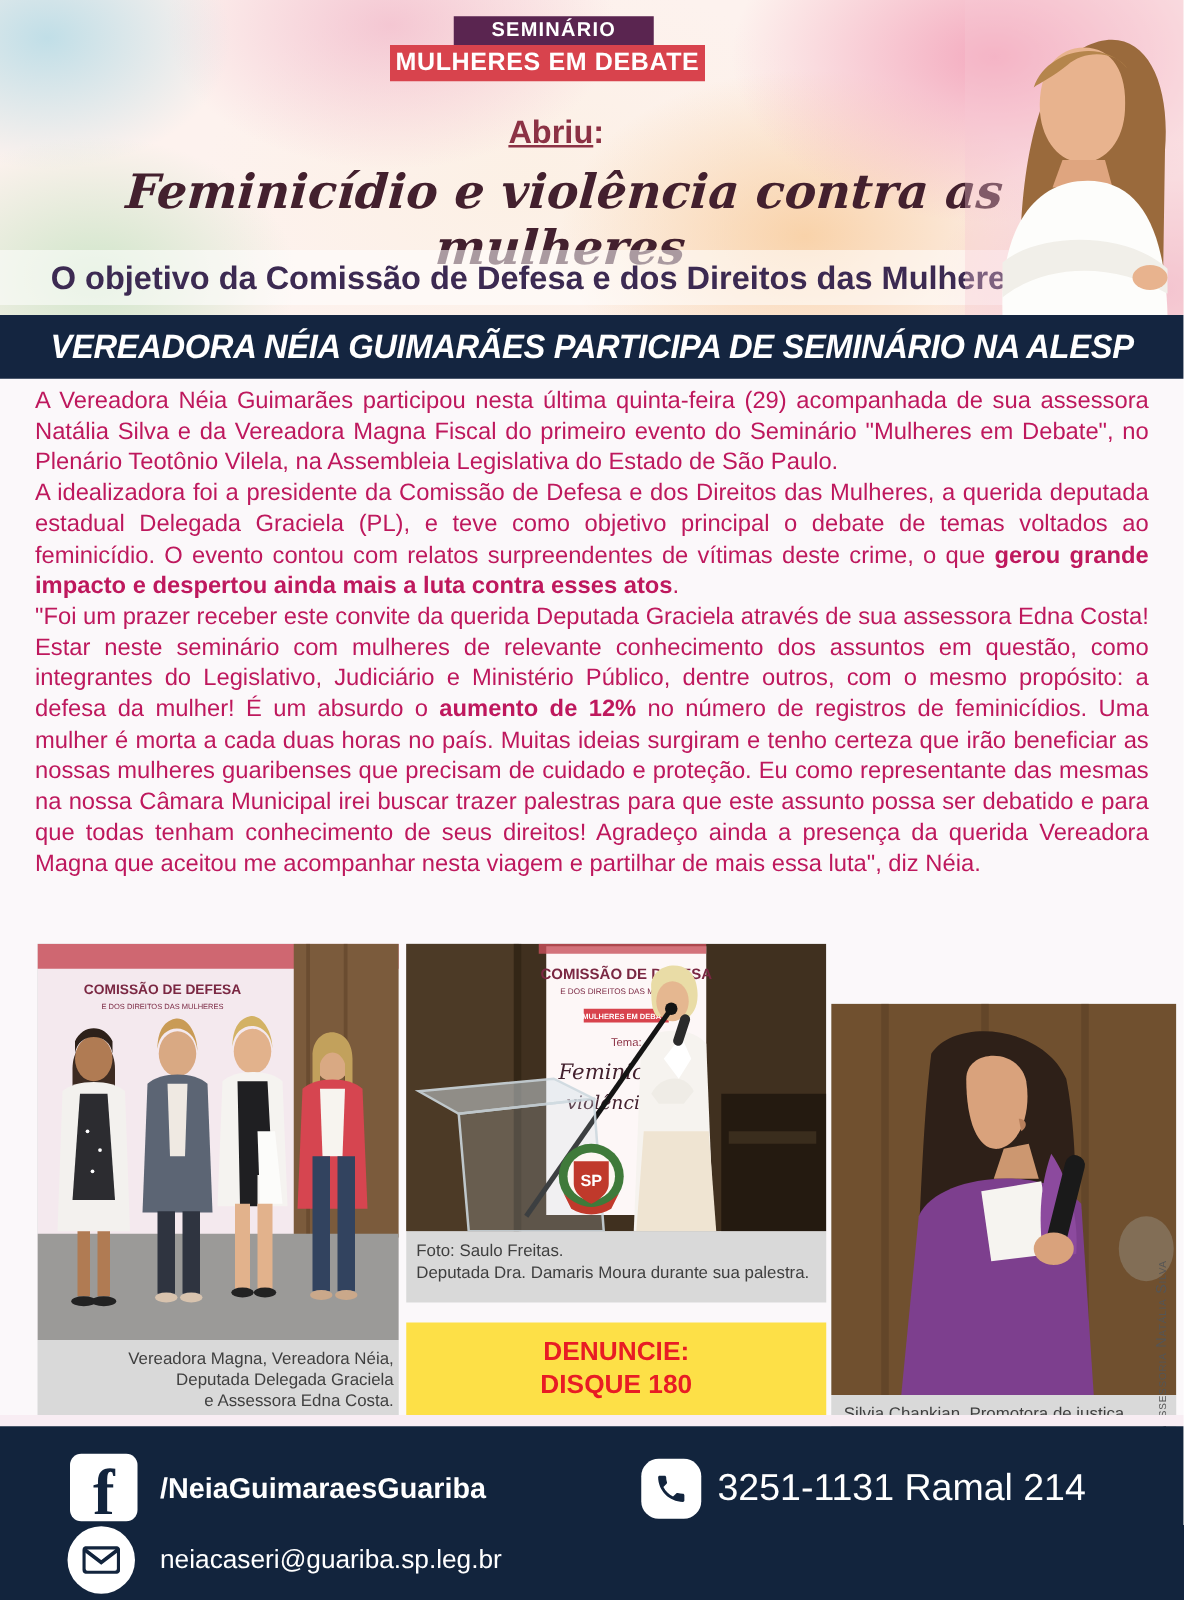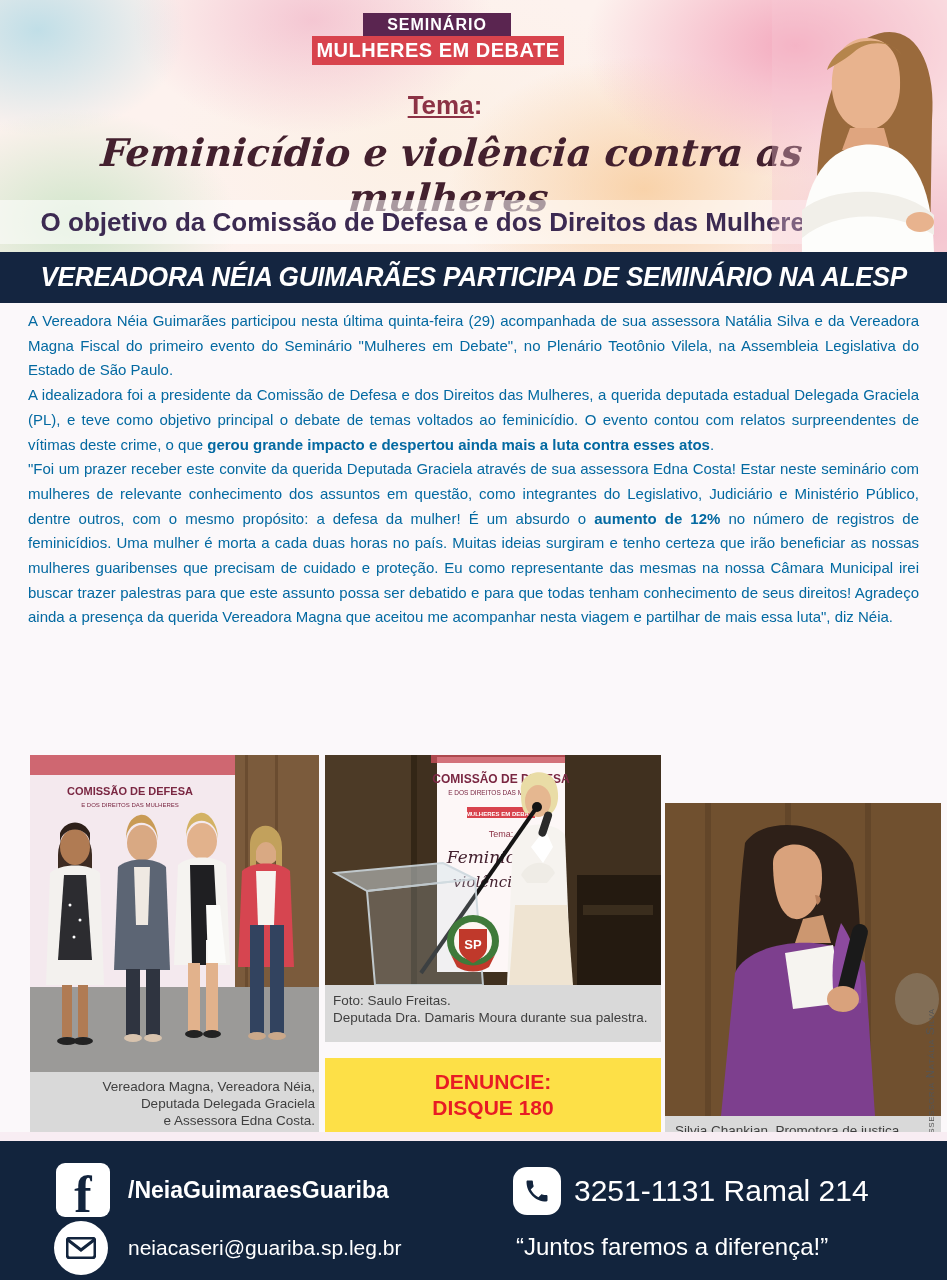--- a/index.html
+++ b/index.html
@@ -10,42 +10,42 @@
   .header{position:absolute;left:0;top:0;width:947px;height:252px;overflow:hidden;
     background:
       radial-gradient(ellipse 300px 190px at 84% 18%, rgba(243,166,188,.95), rgba(243,166,188,0) 70%),
       radial-gradient(ellipse 280px 190px at 68% 75%, rgba(248,205,158,.85), rgba(248,205,158,0) 70%),
       radial-gradient(ellipse 230px 160px at 8% 88%, rgba(203,228,198,.9), rgba(203,228,198,0) 70%),
       radial-gradient(ellipse 210px 150px at 4% 12%, rgba(182,219,230,.85), rgba(182,219,230,0) 70%),
       radial-gradient(ellipse 250px 160px at 33% 8%, rgba(242,188,204,.8), rgba(242,188,204,0) 72%),
       radial-gradient(ellipse 340px 220px at 45% 60%, rgba(252,240,228,.95), rgba(252,240,228,0) 78%),
       radial-gradient(ellipse 260px 170px at 98% 92%, rgba(240,182,196,.8), rgba(240,182,196,0) 70%),
       #fdf2ee;}
-  .badge-seminario{position:absolute;left:363px;top:13px;width:148px;height:23px;background:#5a2550;
+  .badge-seminario{position:absolute;left:363px;top:13px;width:160px;height:23px;background:#5a2550;
     color:#fff;font-size:16px;font-weight:bold;text-align:center;line-height:23px;letter-spacing:1px;}
   .badge-debate{position:absolute;left:312px;top:36px;width:252px;height:29px;background:#d8434d;
     color:#fff;font-size:20px;font-weight:bold;text-align:center;line-height:29px;letter-spacing:.5px;}
   .tema{position:absolute;left:0;top:90px;width:890px;text-align:center;color:#8c3245;
     font-size:26px;font-weight:bold;}
   .tema .u{text-decoration:underline;}
   .script-title{position:absolute;left:20px;top:130px;width:860px;text-align:center;color:#43202e;
     font-family:"DejaVu Serif",serif;font-style:italic;font-weight:bold;font-size:38px;
     transform:skewX(-4deg);}
   .objective-band{position:absolute;left:0;top:200px;width:860px;height:44px;
     background:rgba(255,255,255,.55);color:#3c2a52;font-size:26px;text-align:center;line-height:44px;font-weight:bold;}
   .header-photo{position:absolute;right:0;top:0;width:175px;height:252px;}
 
   
   .title-bar{position:absolute;left:0;top:252px;width:947px;height:51px;background:#142540;
     color:#fff;display:flex;align-items:center;justify-content:center;font-style:italic;}
   .title-bar span{font-size:27px;font-weight:bold;letter-spacing:-.3px;transform:scaleX(.97);white-space:nowrap;}
 
   
-  .article{position:absolute;left:28px;top:309px;width:891px;color:#0369a1;
-    font-size:15px;line-height:24.7px;text-align:justify;}
+  .article{position:absolute;left:28px;top:309px;width:891px;color:#be185d;
+    font-size:19px;line-height:24.7px;text-align:justify;}
   .article p{margin:0;}
 
   
   .card{position:absolute;background:#d9d9d9;}
   .card .shot{display:block;}
   .caption{color:#3f3f3f;font-size:13.5px;line-height:17px;}
   .caption.center{text-align:right;}
   .card-left{left:30px;top:755px;width:289px;height:377px;padding:0;}
   .card-left .capwrap{padding:6px 4px;}
   .card-mid{left:325px;top:755px;width:336px;height:287px;}
@@ -76,21 +76,21 @@
   .quote{position:absolute;left:516px;top:92px;font-size:24px;}
 </style>
 </head>
 <body>
 
 <div class="page">
 
   <div class="header">
     <div class="badge-seminario">SEMINÁRIO</div>
     <div class="badge-debate">MULHERES EM DEBATE</div>
-    <div class="tema"><span class="u">Tema</span><span>:</span></div>
+    <div class="tema"><span class="u">Abriu</span><span>:</span></div>
     <div class="script-title">Feminicídio e violência contra as mulheres</div>
     <div class="objective-band">O objetivo da Comissão de Defesa e dos Direitos das Mulheres</div>
     <svg class="header-photo" viewBox="0 0 175 252">
       <rect x="0" y="0" width="175" height="252" fill="rgba(246,200,212,.35)"></rect>
       <path d="M45 250 C40 150 55 60 95 38 C140 15 165 60 160 120 L158 252 Z" fill="#9a6a3c"></path>
       <path d="M60 90 C58 55 75 38 95 38 C118 38 130 58 128 88 C127 112 113 130 94 130 C76 130 62 113 60 90 Z" fill="#e8b38e"></path>
       <path d="M55 70 C65 40 110 30 130 55 C120 40 95 40 82 52 C70 62 60 66 55 70 Z" fill="#b5854c"></path>
       <path d="M78 128 L112 128 L118 150 L70 150 Z" fill="#dfa57f"></path>
       <path d="M30 252 C28 190 50 150 90 145 C135 140 160 175 162 252 Z" fill="#fdfdfb"></path>
       <path d="M30 210 C60 185 130 185 162 215 L162 235 C120 210 65 210 30 238 Z" fill="#f1efe9"></path>
@@ -279,16 +279,15 @@
         <polyline points="2,3 15,13 28,3" fill="none" stroke="#12243d" stroke-width="3"></polyline>
       </svg>
     </div>
     <div class="mail-label">neiacaseri@guariba.sp.leg.br</div>
     <div class="ph-icon">
       <svg width="28" height="28" viewBox="0 0 24 24">
         <path fill="#12243d" d="M6.62 10.79c1.44 2.83 3.76 5.14 6.59 6.59l2.2-2.2c.27-.27.67-.36 1.02-.24 1.12.37 2.33.57 3.57.57.55 0 1 .45 1 1V20c0 .55-.45 1-1 1-9.39 0-17-7.61-17-17 0-.55.45-1 1-1h3.5c.55 0 1 .45 1 1 0 1.25.2 2.45.57 3.57.11.35.03.74-.25 1.02l-2.2 2.2z"></path>
       </svg>
     </div>
     <div class="ph-label">3251-1131 Ramal 214</div>
-    <div class="quote">“Juntos faremos a diferença!”</div>
   </div>
 
 </div>
 
 </body></html>

